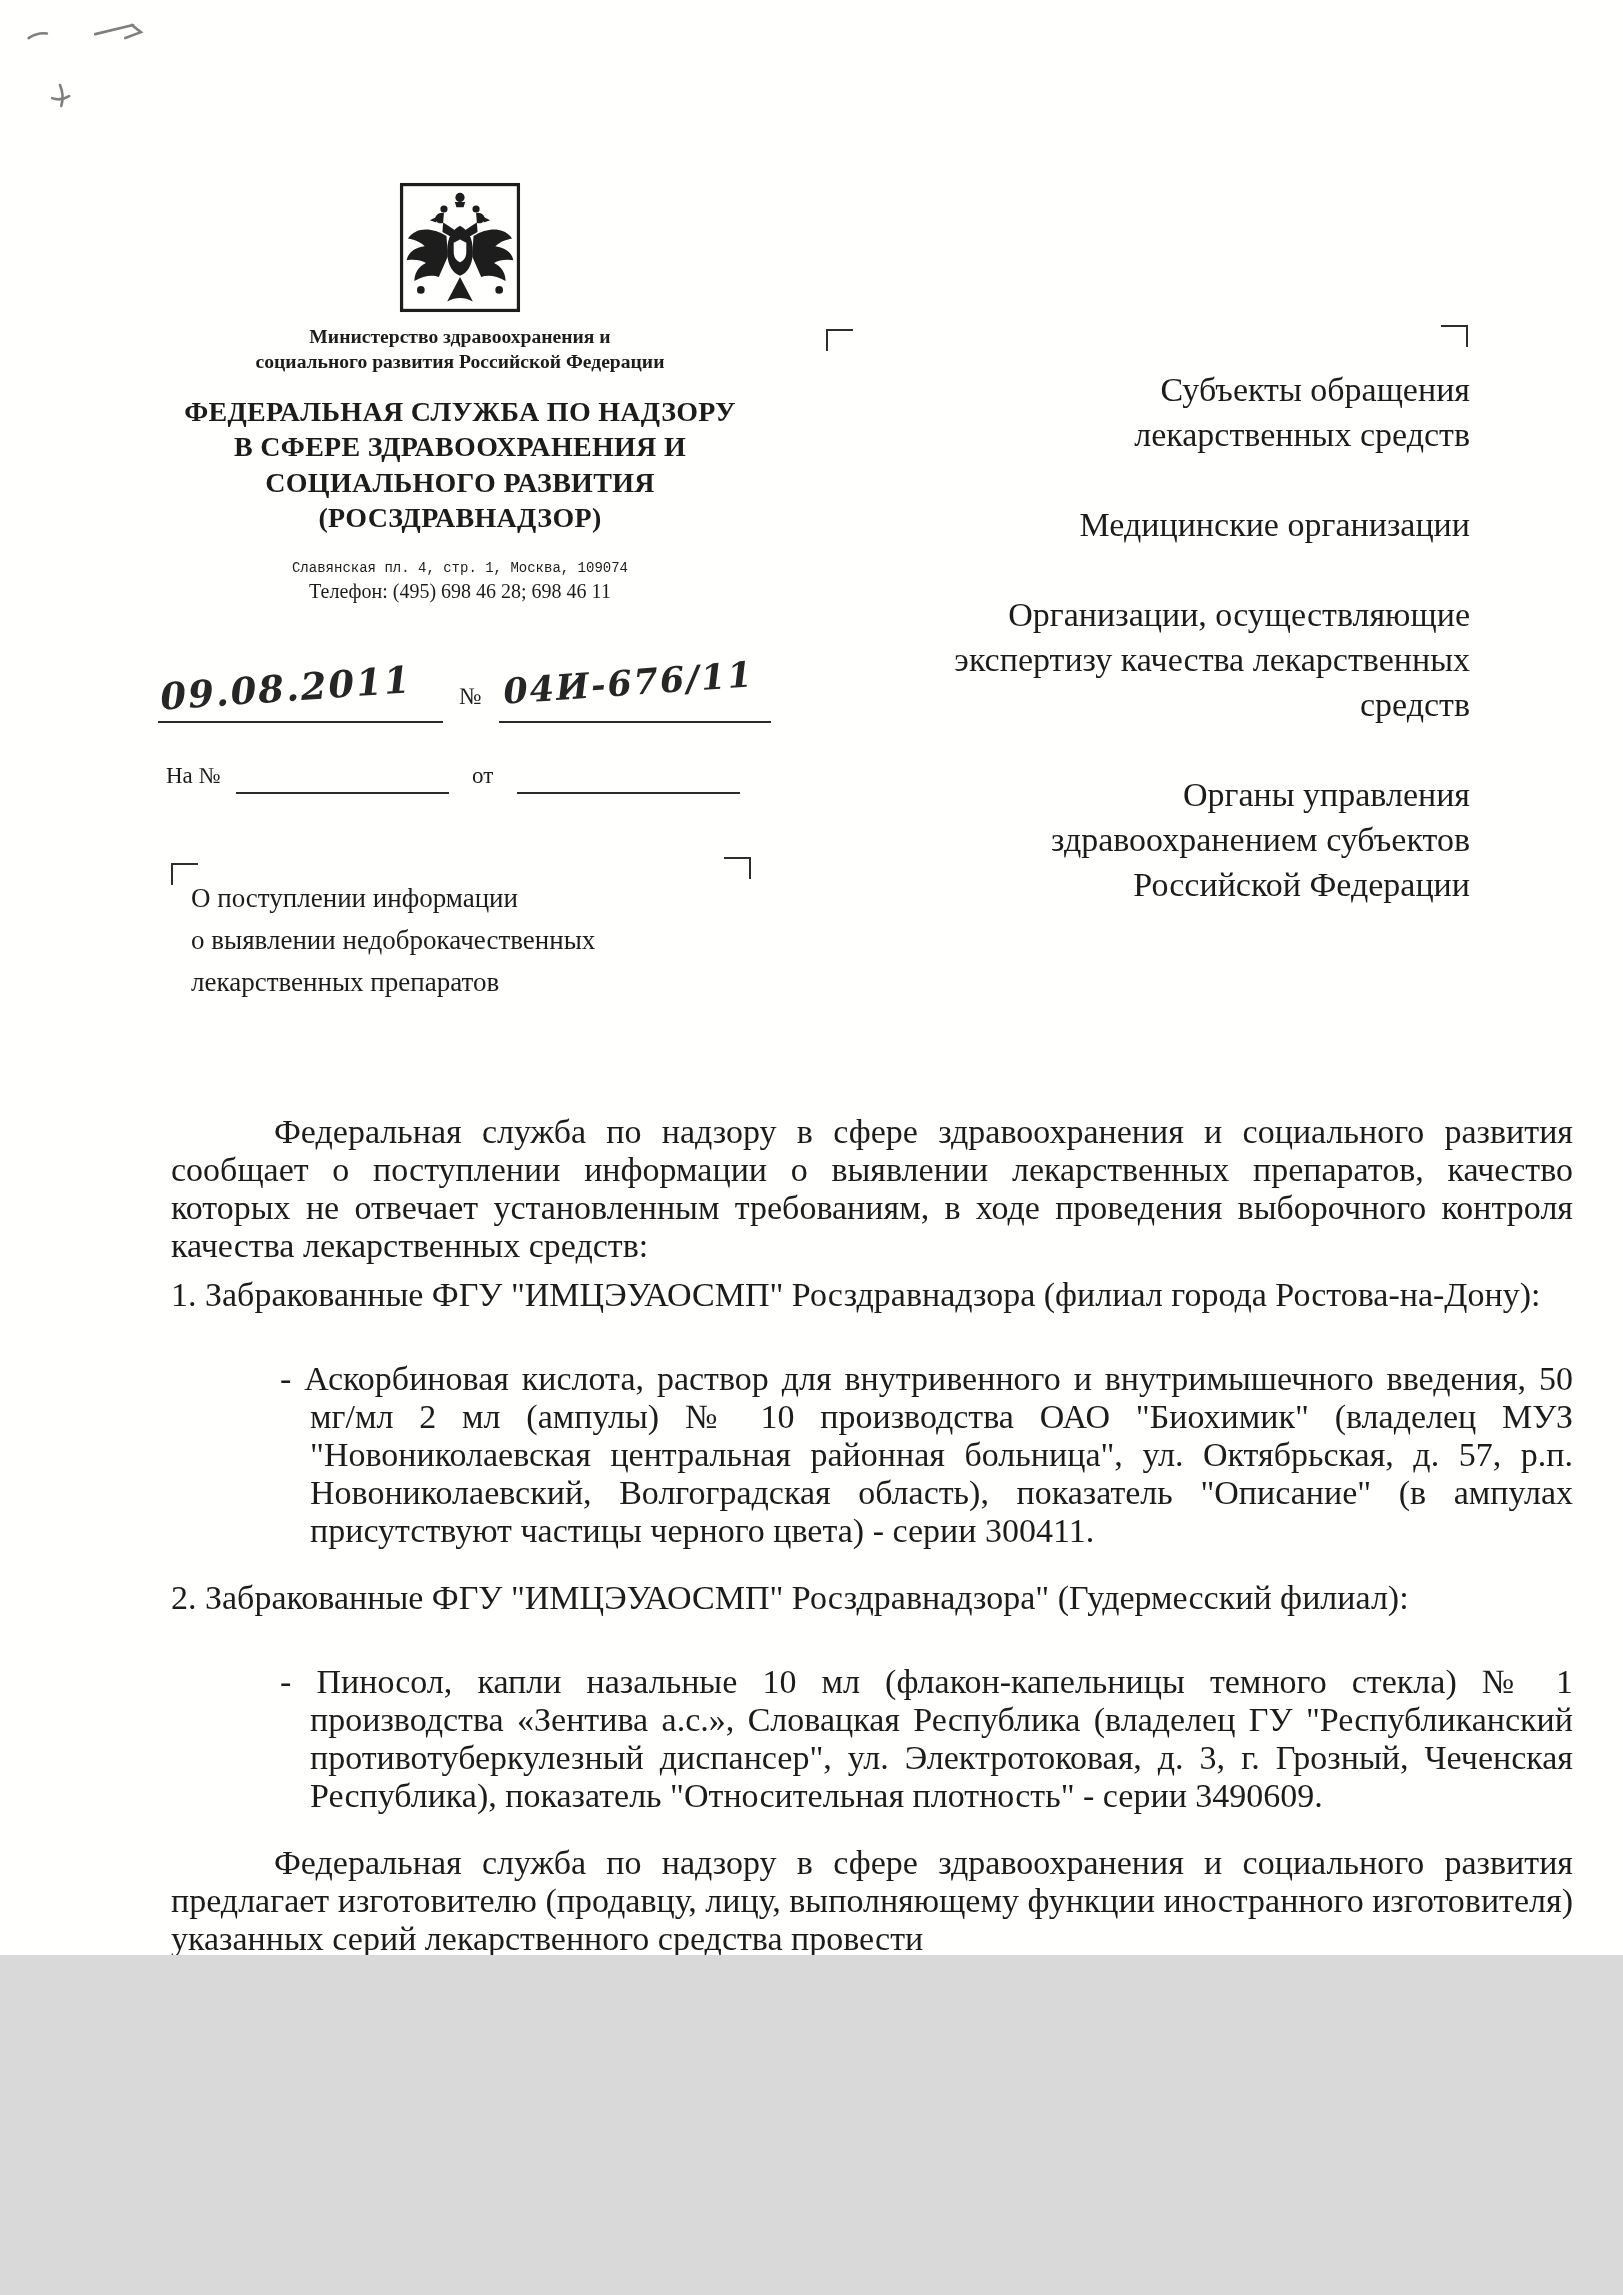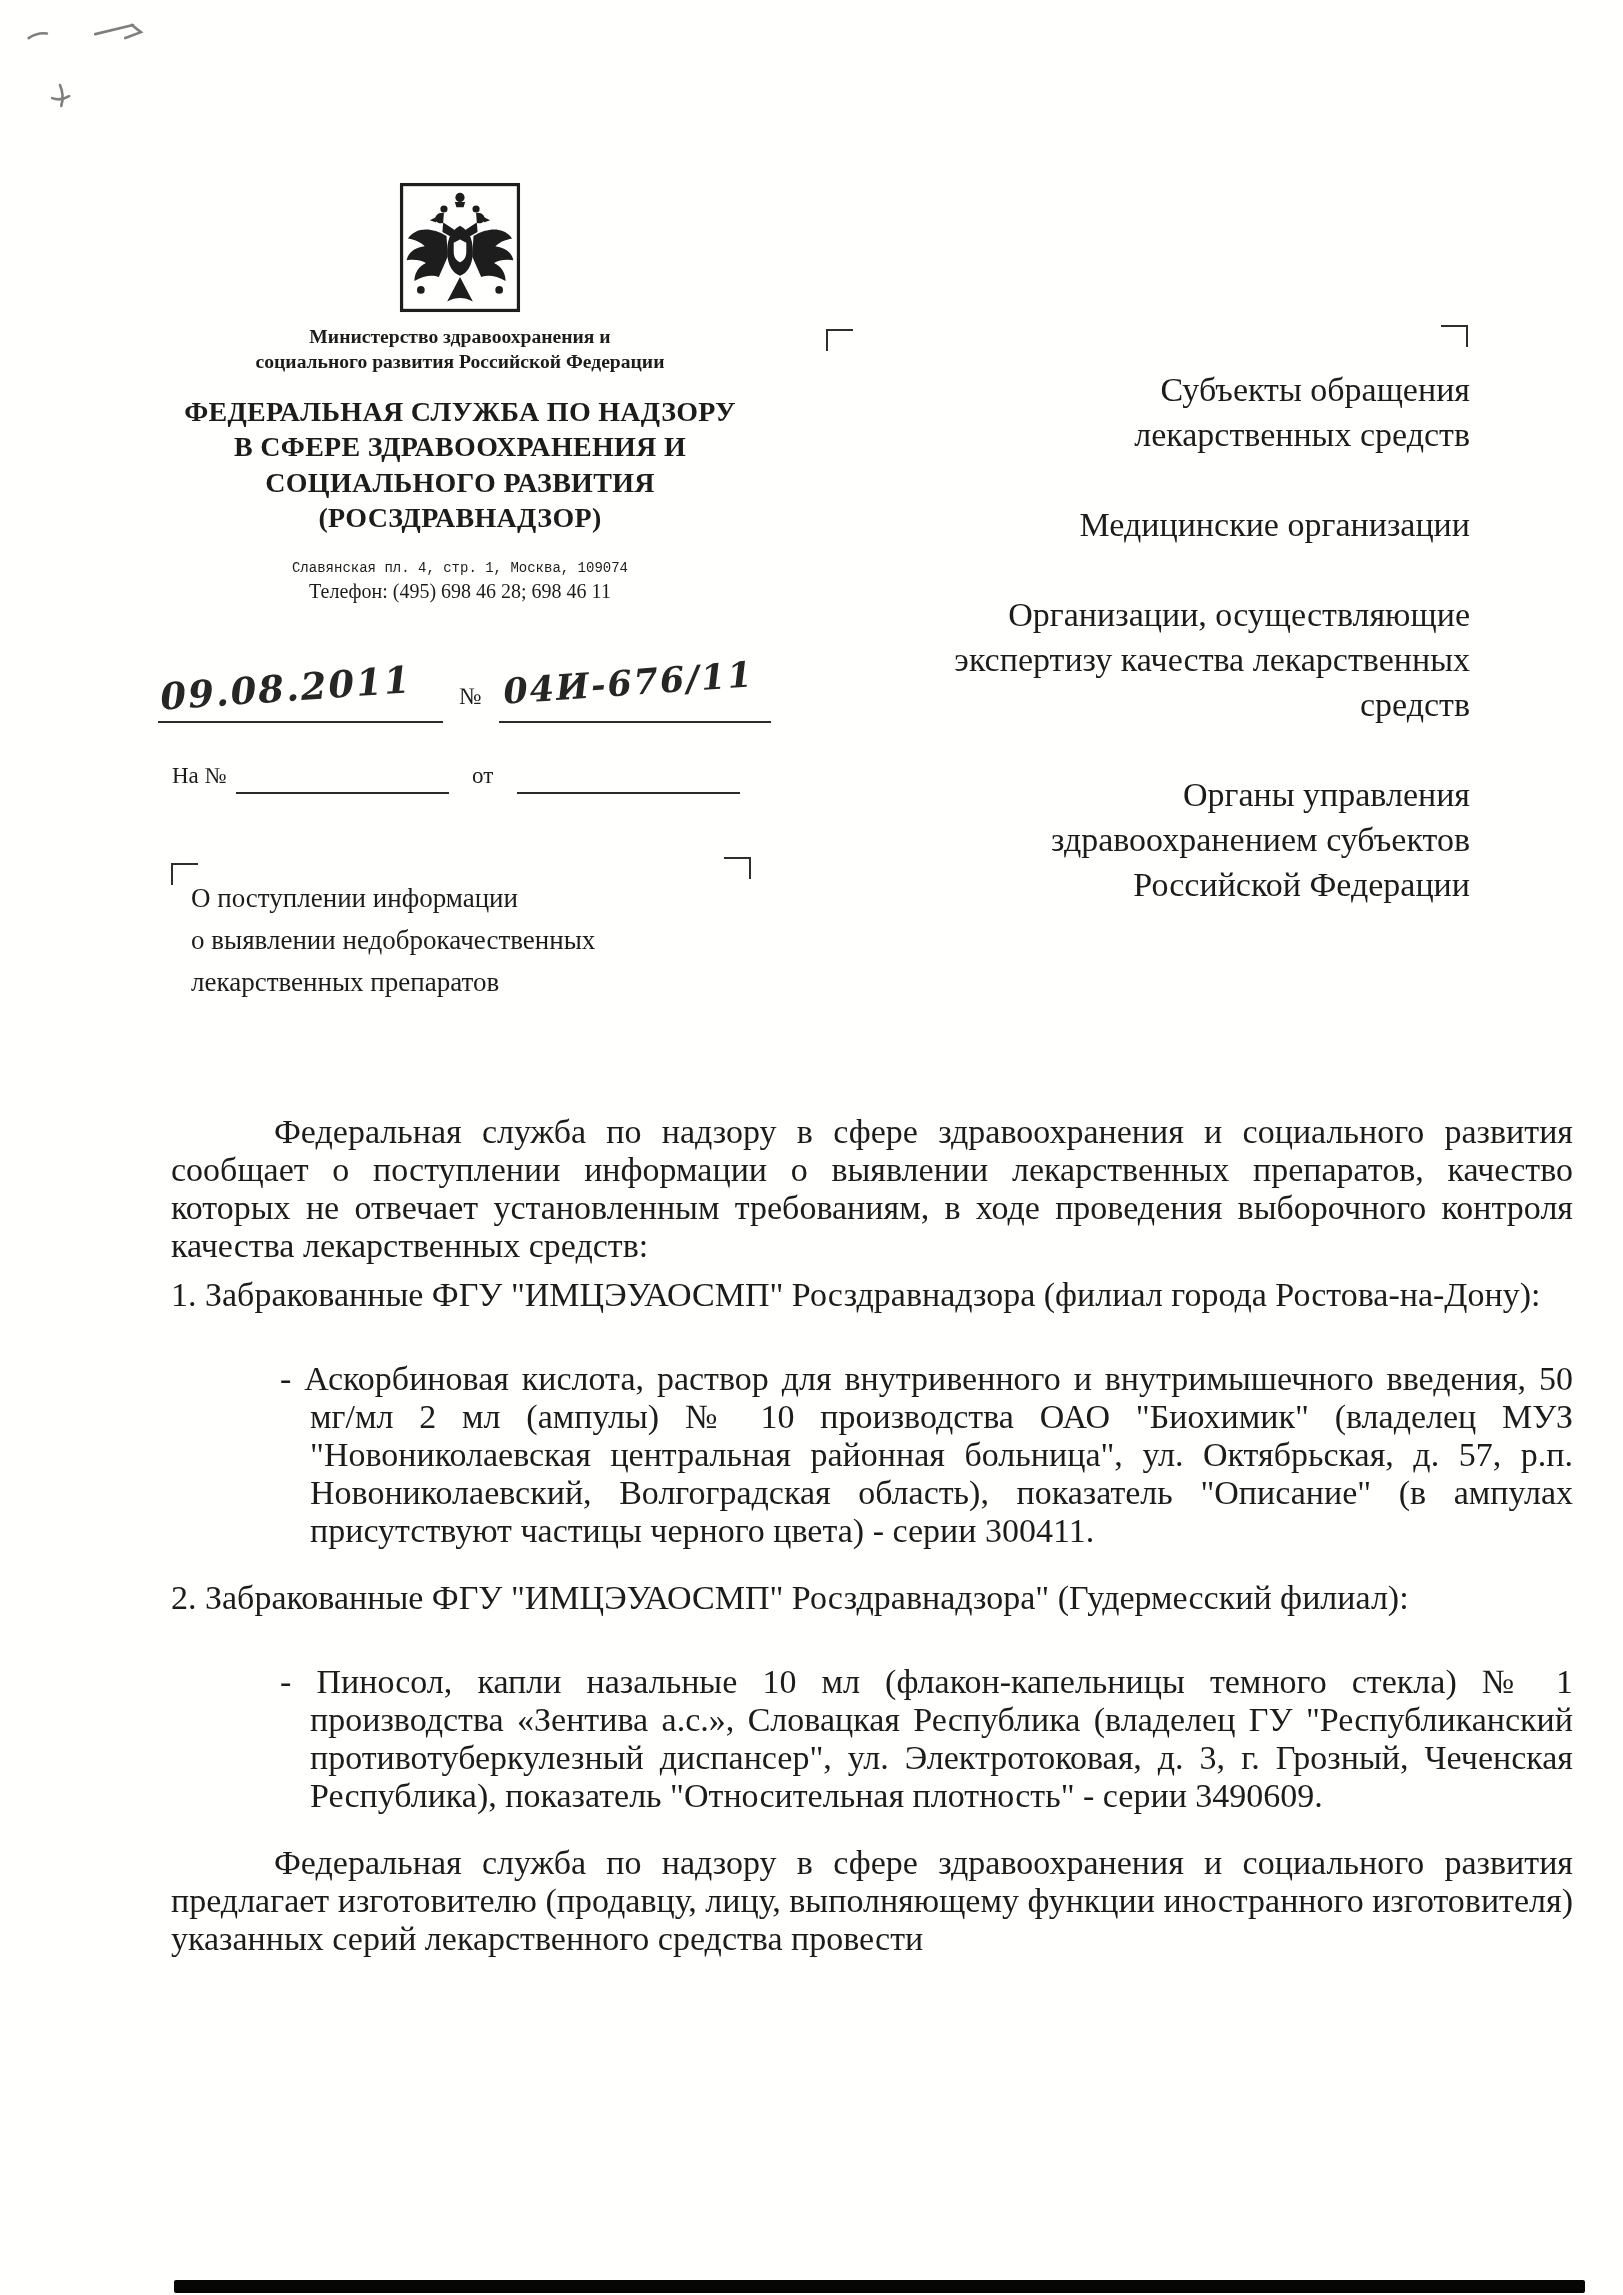--- a/index.html
+++ b/index.html
@@ -1,19 +1,19 @@
 <!DOCTYPE html>
 <html style="font-size:10.5px"><head>
 <meta charset="utf-8">
 <style>
   html, body { margin: 0; padding: 0; background: #d9d9d9; }
   .page {
     position: relative;
     width: 1623px;
-    height: 2295px;
+    height: 1955px;
     background: #fffffe;
     font-family: "Liberation Serif", "DejaVu Serif", serif;
     color: #1c1c1c;
     overflow: hidden;
     margin: 0 auto;
   }
   .letterhead {
     position: absolute;
     left: 154px; top: 182px;
     width: 612px;
@@ -31,21 +31,21 @@
     font-family: "DejaVu Serif", serif;
     font-style: italic; font-weight: bold;
     color: #262626; letter-spacing: 2px;
     white-space: nowrap;
   }
   .hw-date { position: absolute; left: 2.6px;  top: 5.2px;  font-size: 37px; transform: rotate(-4deg); }
   .hw-num  { position: absolute; left: 346px; top: 1.3px; font-size: 35px; transform: rotate(-4deg); }
   .no-sign { position: absolute; left: 302px; top: 22px; }
 
   .na-row { position: absolute; left: 157px; top: 750px; width: 628px; height: 52px; font-size: 23px; }
-  .na-label { position: absolute; left: 15px;  top: 13px; text-align: center; }
+  .na-label { position: absolute; left: 9px;  top: 13px; text-align: center; }
   .ot-label { position: absolute; left: 315px; top: 13px; }
 
   .corner { position: absolute; width: 25px; height: 19.6px; border-top: 2.6px solid #2e2e2e; }
   .corner-l { border-left: 2.6px solid #2e2e2e; }
   .corner-r { border-right: 2.6px solid #2e2e2e; }
 
   .subject {
     position: absolute; left: 191px; top: 877px;
     width: 524px; font-size: 27px; line-height: 42px;
     white-space: pre-line;

